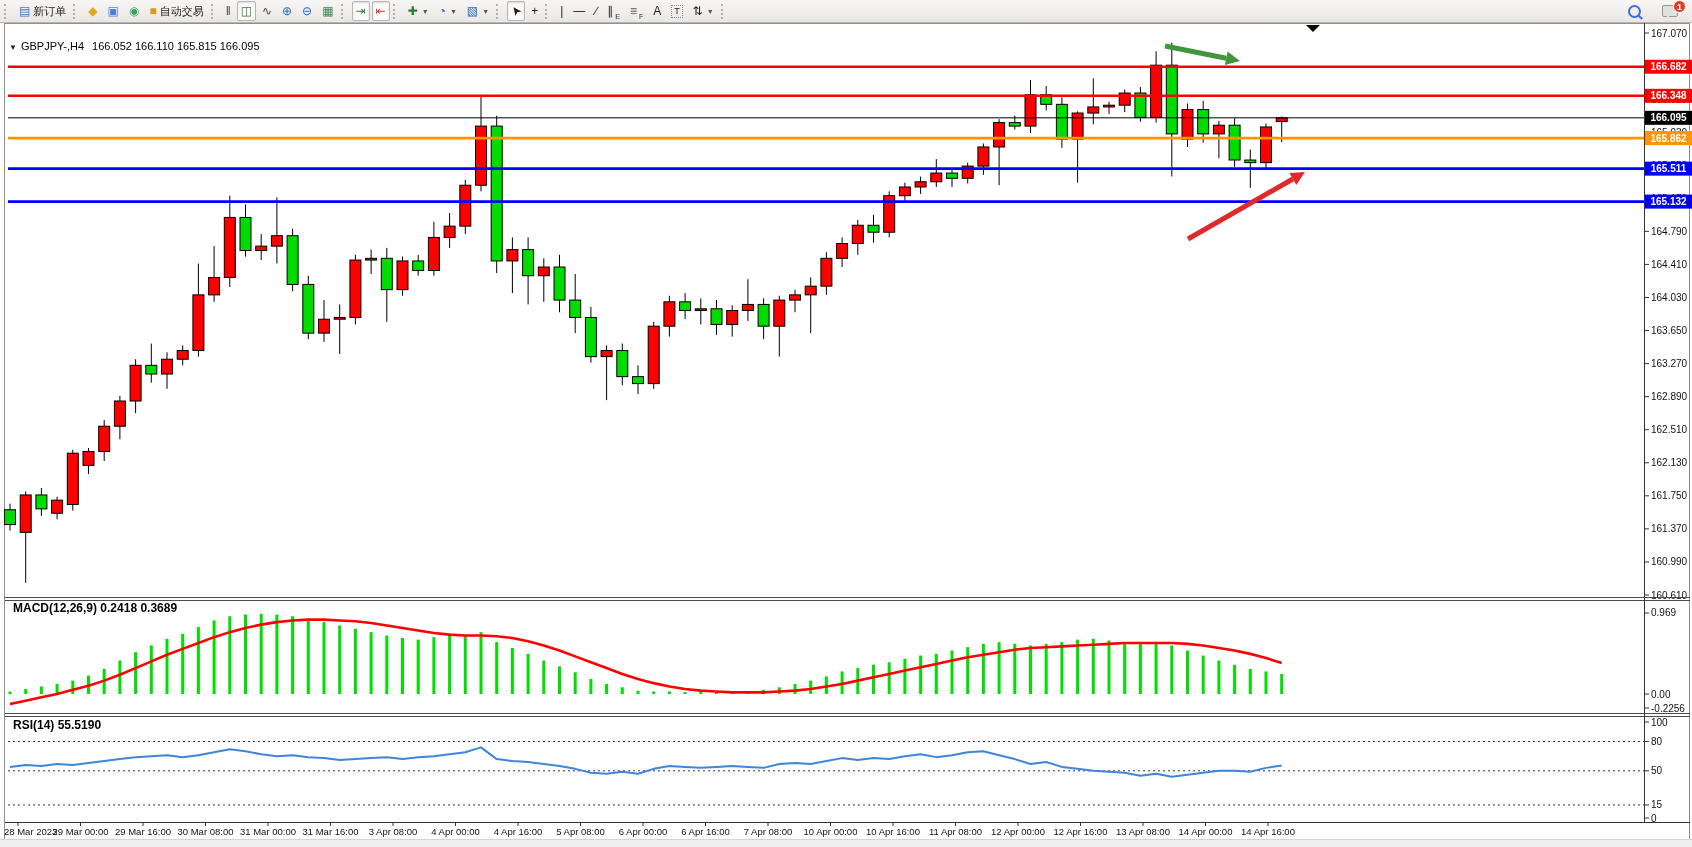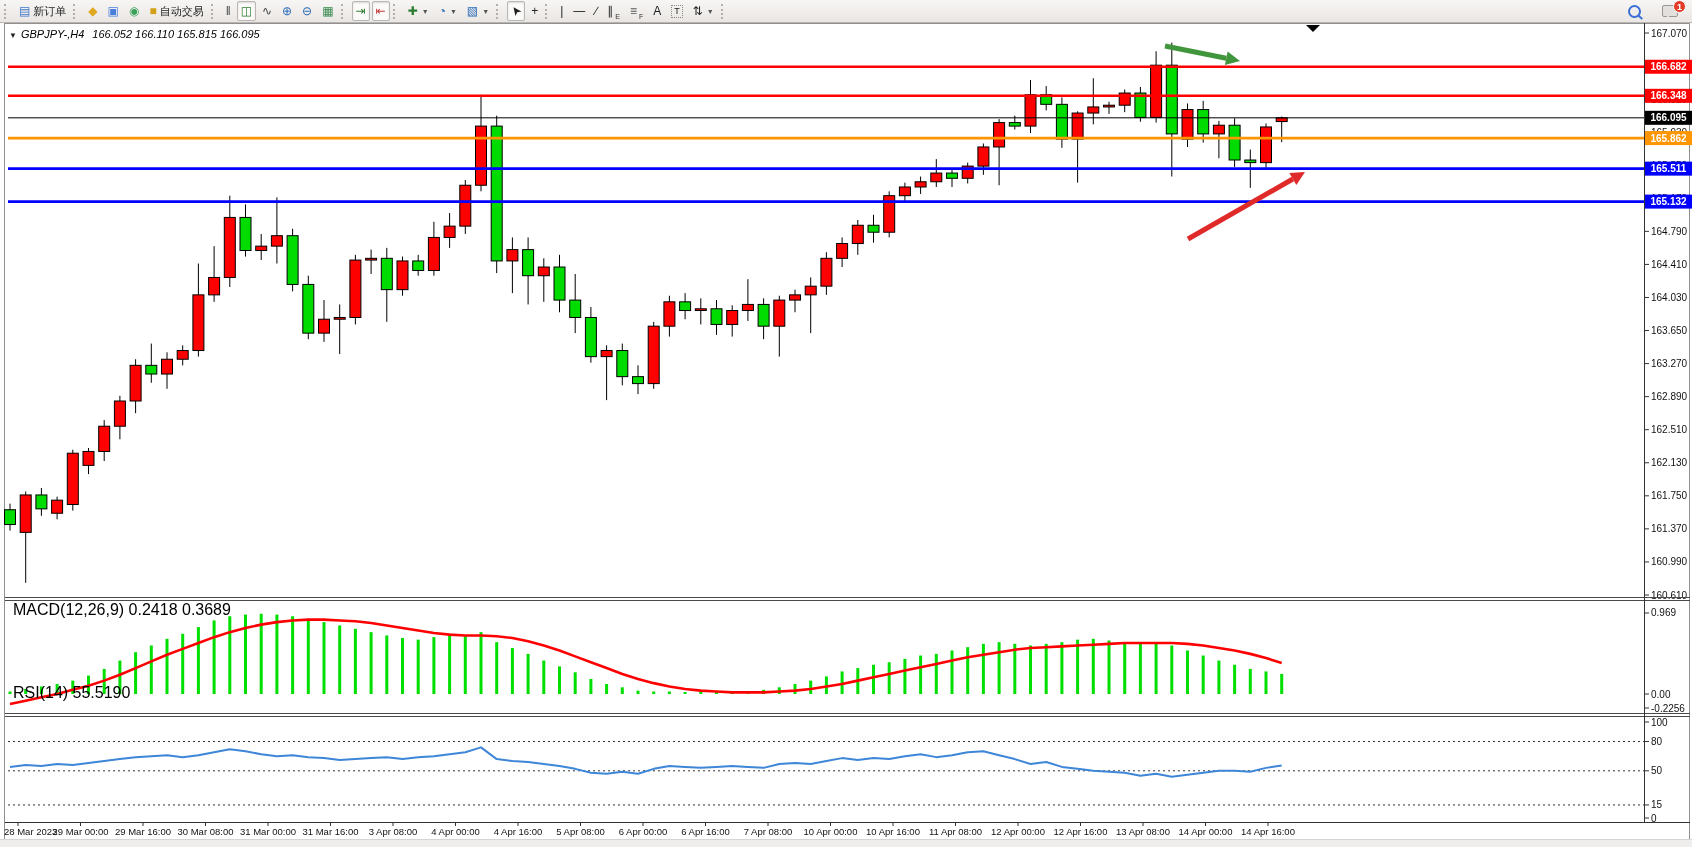--- a/index.html
+++ b/index.html
@@ -20,26 +20,26 @@
   .tf-btn{font-size:10.5px;padding:0 5px;color:#333;}
   .tb-right{position:absolute;right:8px;top:0;height:22px;display:flex;align-items:center;gap:16px;z-index:7;}
   .mag{position:relative;width:9px;height:9px;border:2px solid #3a6fd8;border-radius:50%;}
   .mag:after{content:"";position:absolute;width:6px;height:2px;background:#3a6fd8;transform:rotate(40deg);left:7px;top:9px;}
   .bubble-wrap{position:relative;width:22px;height:16px;}
   .bubble{position:absolute;left:0;bottom:2px;width:14px;height:10px;background:#e2dfdc;border:1px solid #9a9693;border-radius:2px;}
   .bubble:after{content:"";position:absolute;left:2px;bottom:-5px;border:3px solid transparent;border-top:4px solid #e2dfdc;}
   .badge{position:absolute;top:-3px;right:-2px;min-width:13px;height:13px;border-radius:7px;background:#e23b28;
     color:#fff;font-size:9px;font-weight:bold;display:flex;align-items:center;justify-content:center;border:1px solid #fff;box-sizing:border-box;}
   
-  .chart-title{position:absolute;left:9px;top:28px;font-size:11px;color:#000;z-index:4;font-style:italic;}
+  .chart-title{position:absolute;left:9px;top:40px;font-size:11px;color:#000;z-index:4;}
   .chart-title .tri{font-size:8px;margin-right:4px;color:#222;}
   .chart-title .sym{margin-right:8px;}
-  .panel-label{position:absolute;left:13px;font-size:16px;color:#000;z-index:4;}
+  .panel-label{position:absolute;left:13px;font-size:12px;color:#000;z-index:4;font-weight:bold;}
   #macd-label{top:601px;}
-  #rsi-label{top:684px;}
+  #rsi-label{top:718px;}
   .status{position:absolute;left:0;right:0;bottom:0;height:7px;background:#f0eeec;border-top:1px solid #d7d4d1;}
   svg{position:absolute;left:0;top:0;}
   svg text{font-family:"Liberation Sans",sans-serif;}
 </style>
 </head>
 <body>
 
 <div class="app">
   <div class="toolbar" id="toolbar">
       <span class="grip"></span>

